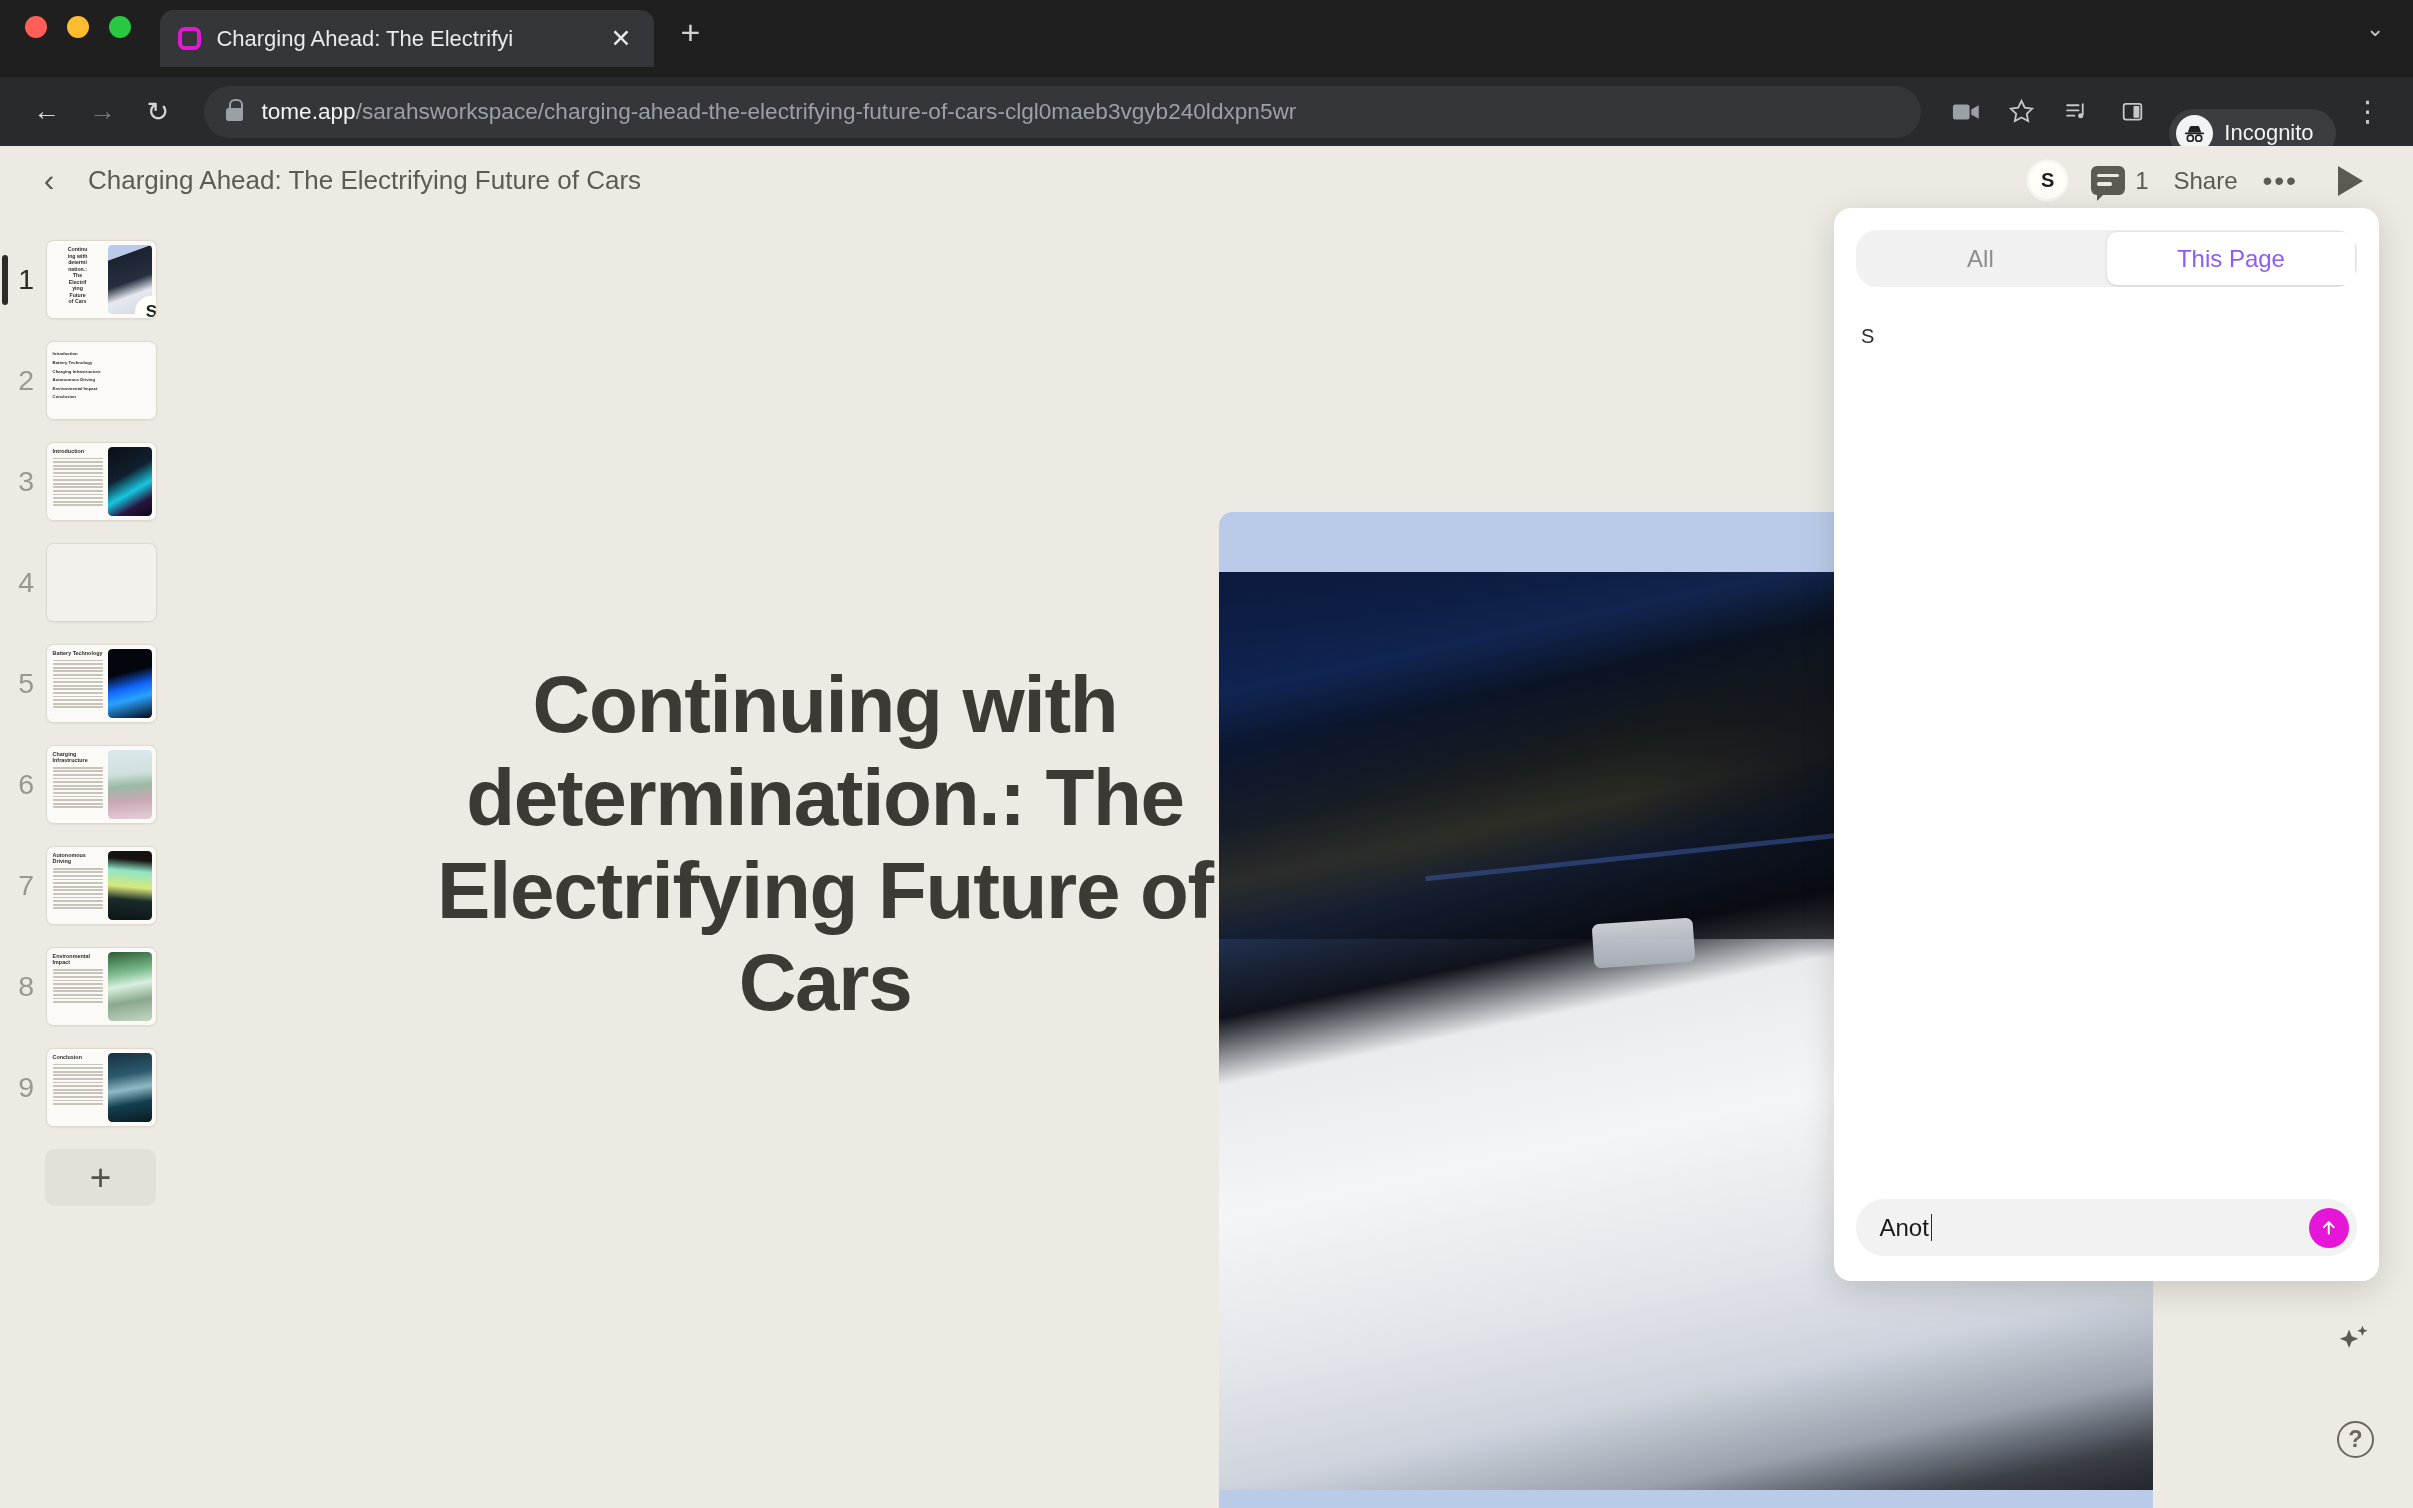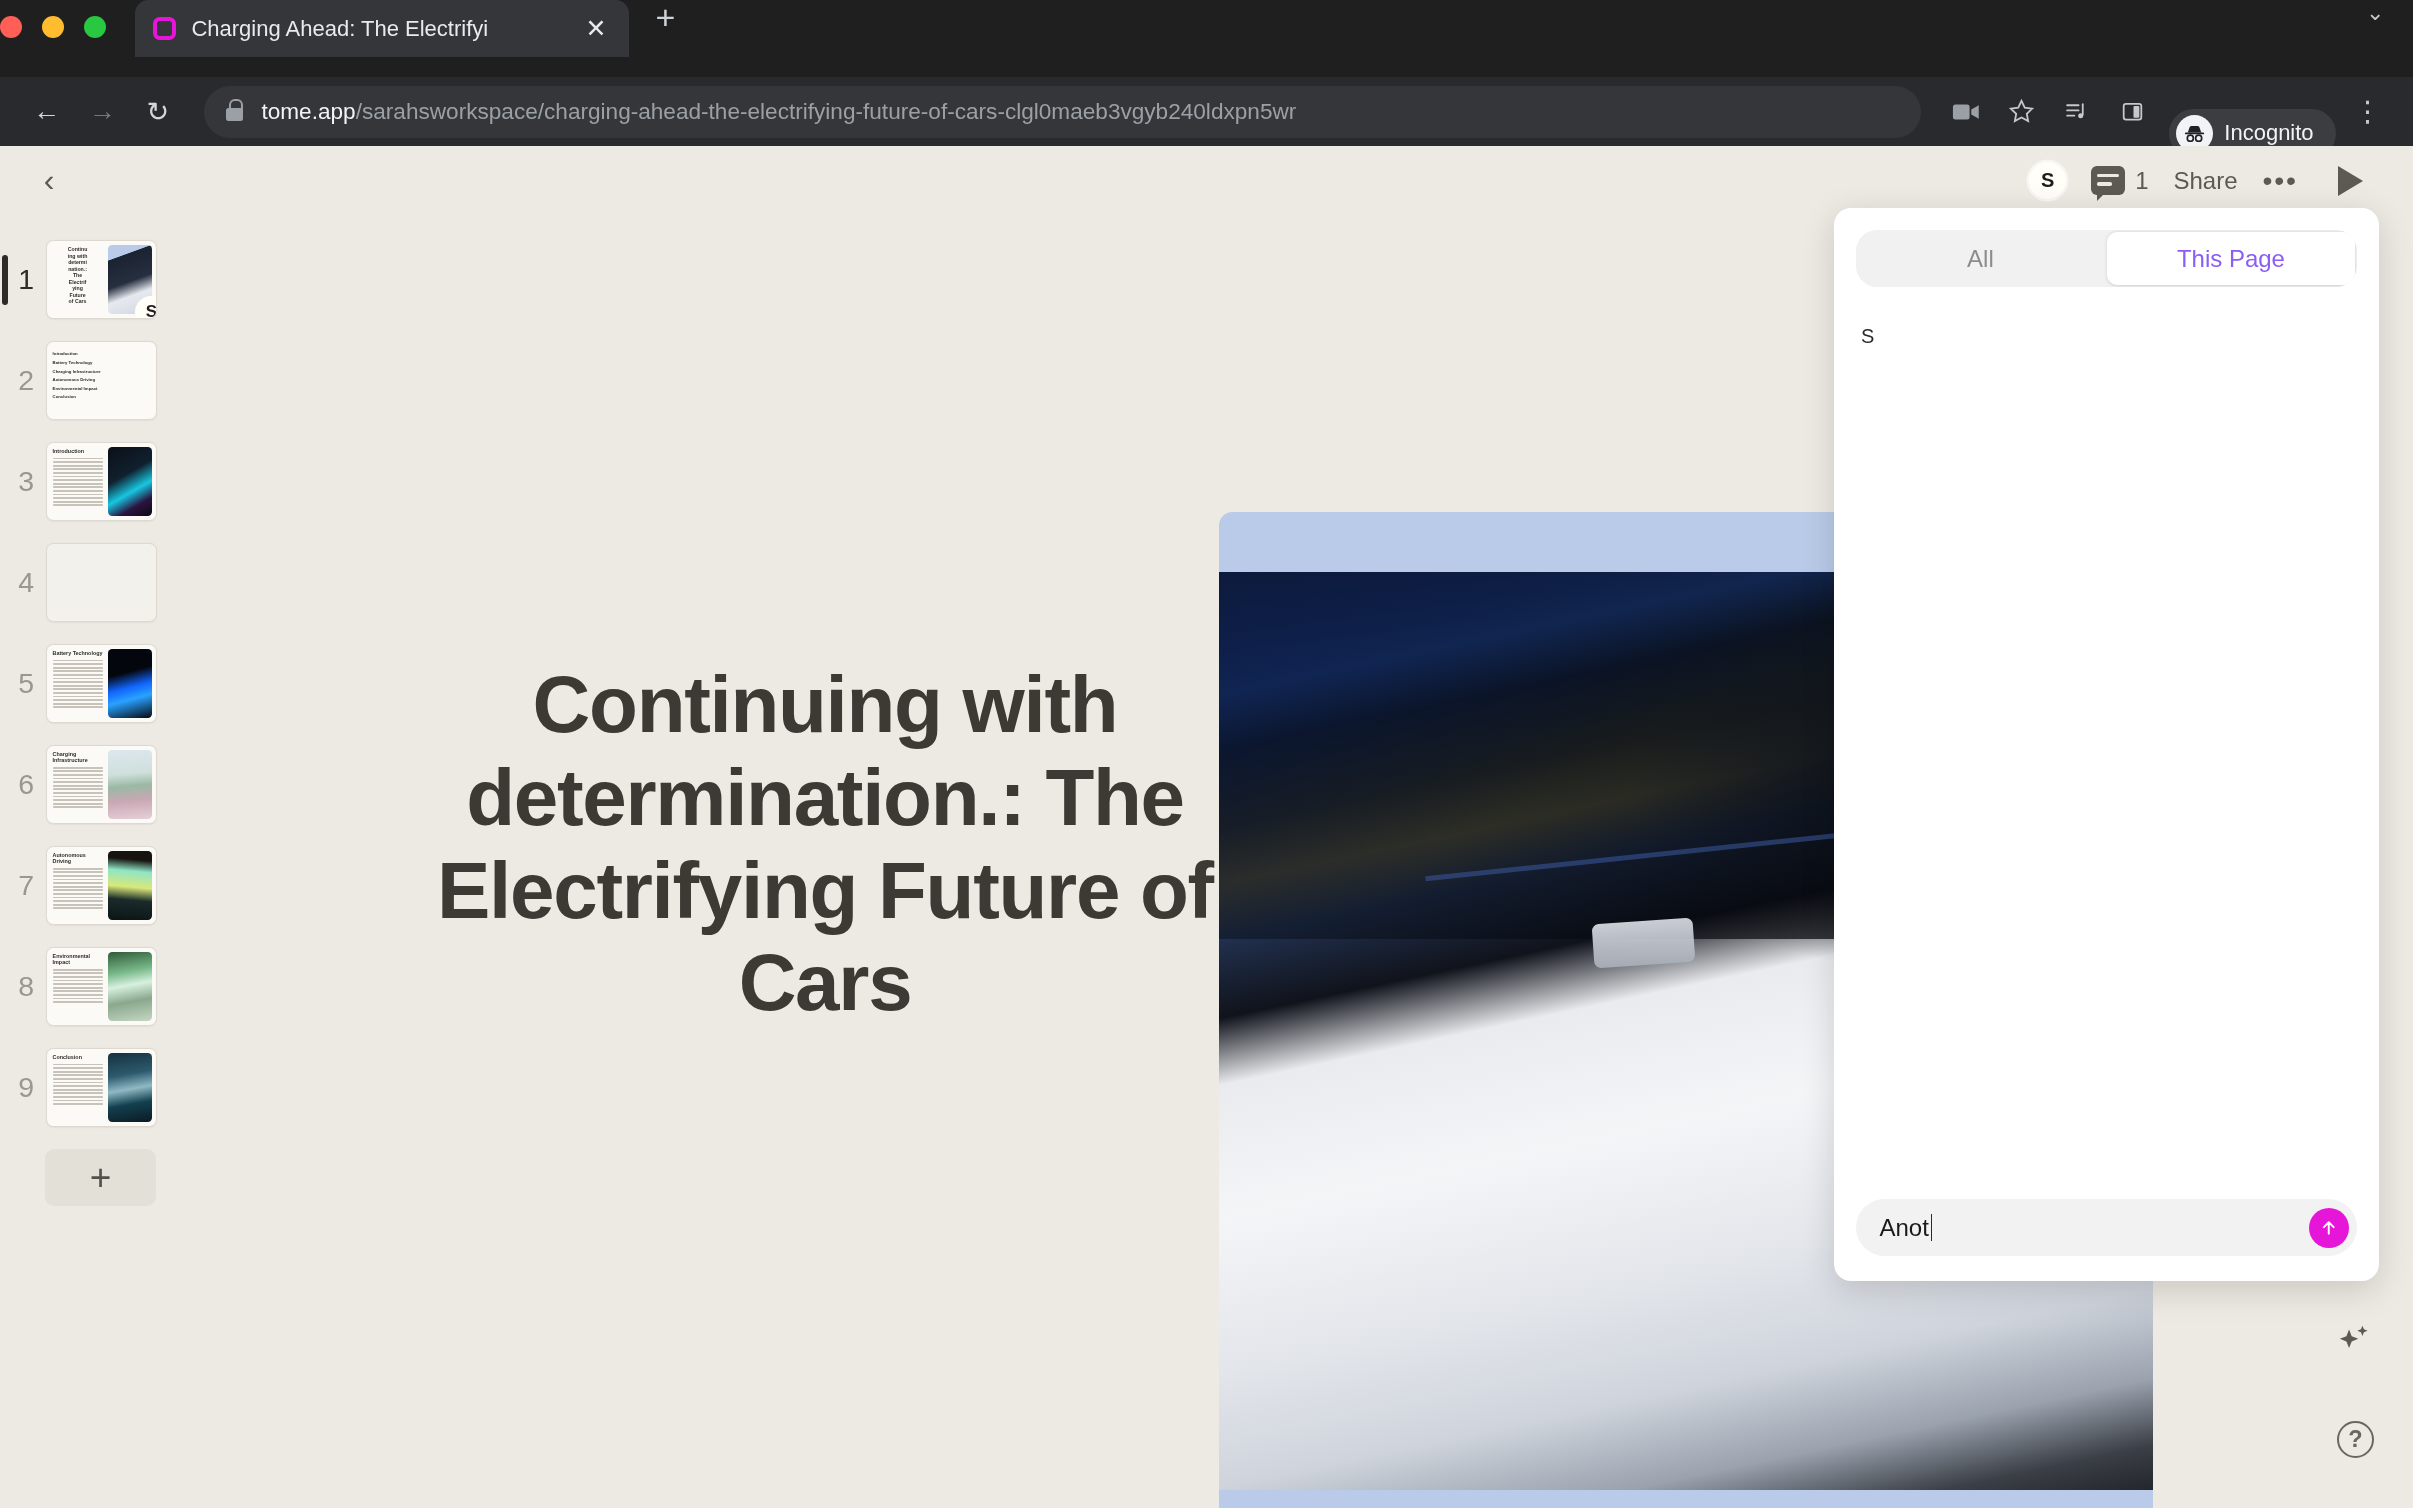--- a/index.html
+++ b/index.html
@@ -8,21 +8,21 @@
     font-family: "Liberation Sans", sans-serif;
     background: #edeae3;
     overflow: hidden;
   }
 
   
   .browser { width: 2413px; height: 1508px; position: relative; }
 
   .tabstrip {
     height: 77px; background: #1f1f1f;
-    display: flex; align-items: flex-start; 
+    display: flex; align-items: center; padding-left: 25px;
     position: relative;
   }
   .traffic { display: flex; gap: 20px; align-items: center; height: 77px; padding-bottom: 23.5px; }
   .dot { width: 22px; height: 22px; border-radius: 50%; }
   .dot.red { background: #ff5f57; }
   .dot.yellow { background: #febc2e; }
   .dot.green { background: #28c840; }
 
   .tab {
     margin-left: 28.5px; height: 57px; width: 494px;
@@ -353,20 +353,21 @@
         <div class="incog-label">Incognito</div>
       </div>
       <div class="ticon" style="font-size:28.5px;line-height:0.4;">⋮</div>
     </div>
   </div>
 
   <div class="app">
 
     <div class="app-header">
       <div class="back-chevron">‹</div>
+      <div class="doc-title">Charging Ahead: The Electrifying Future of Cars</div>
       <div class="hdr-spacer"></div>
       <div class="hdr-right">
         <div class="avatar-s">S</div>
         <div class="cmt-group">
           <div class="cmt-bubble">
               <i></i>
               <i></i>
             </div>
           <div class="cmt-count">1</div>
         </div>

